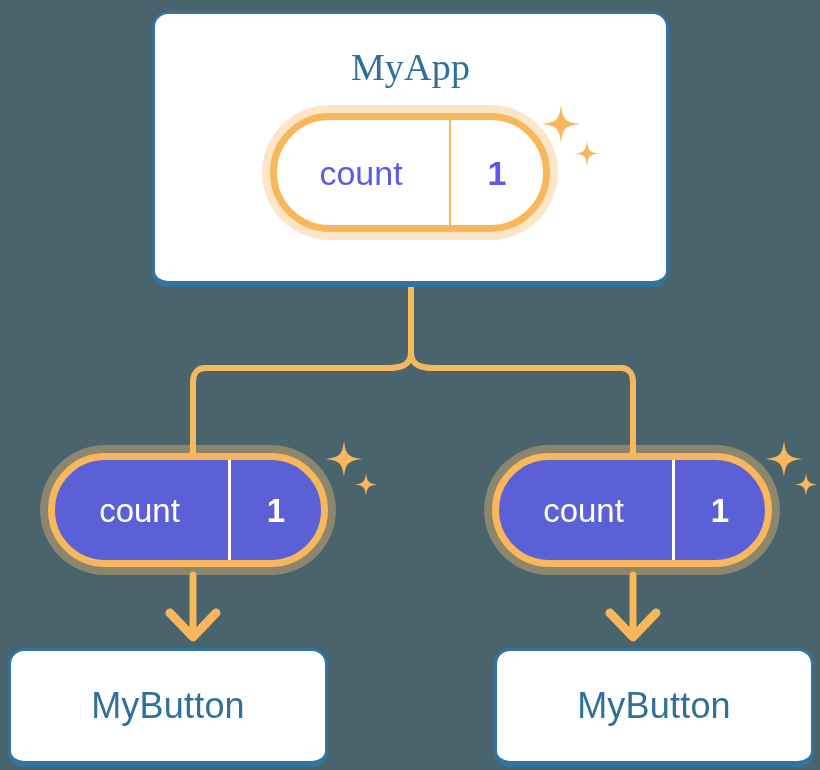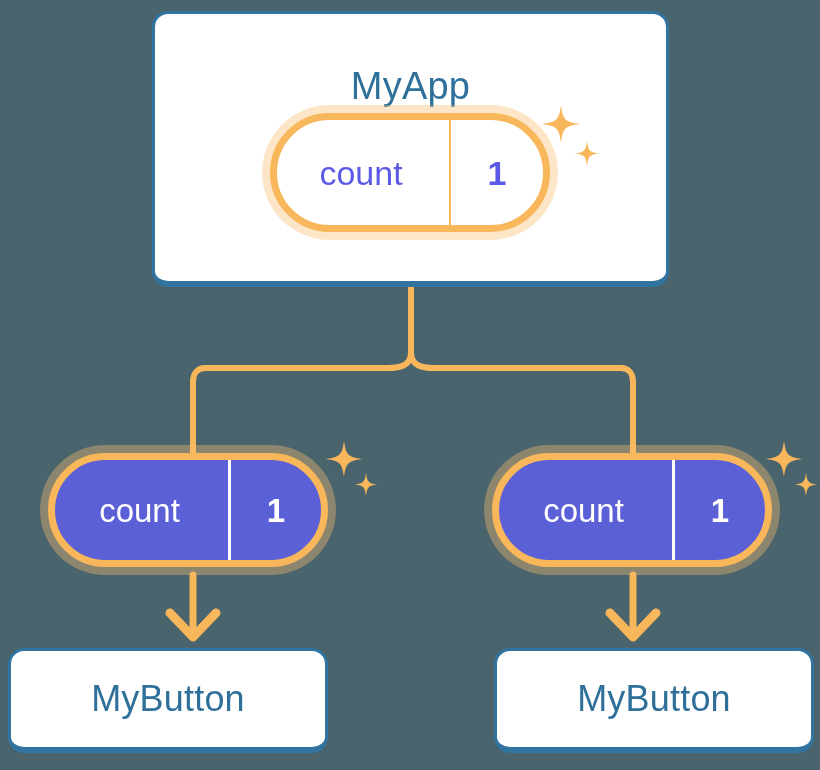--- a/index.html
+++ b/index.html
@@ -49,24 +49,24 @@
     line-height: 1;
     white-space: nowrap;
   }
 
   #card-myapp {
     left: 152px;
     top: 11px;
     width: 517px;
     height: 276px;
   }
-  #card-myapp .comp-title { margin-top: 53px; }
+  #card-myapp .comp-title { margin-top: 34px; font-family: Liberation Serif, serif; }
 
   .card-mybutton {
-    height: 105px;
+    height: 119px;
     justify-content: center;
   }
   #card-mybutton-left {
     left: 8px;
     top: 648px;
     width: 320px;
   }
   #card-mybutton-right {
     left: 494px;
     top: 648px;

